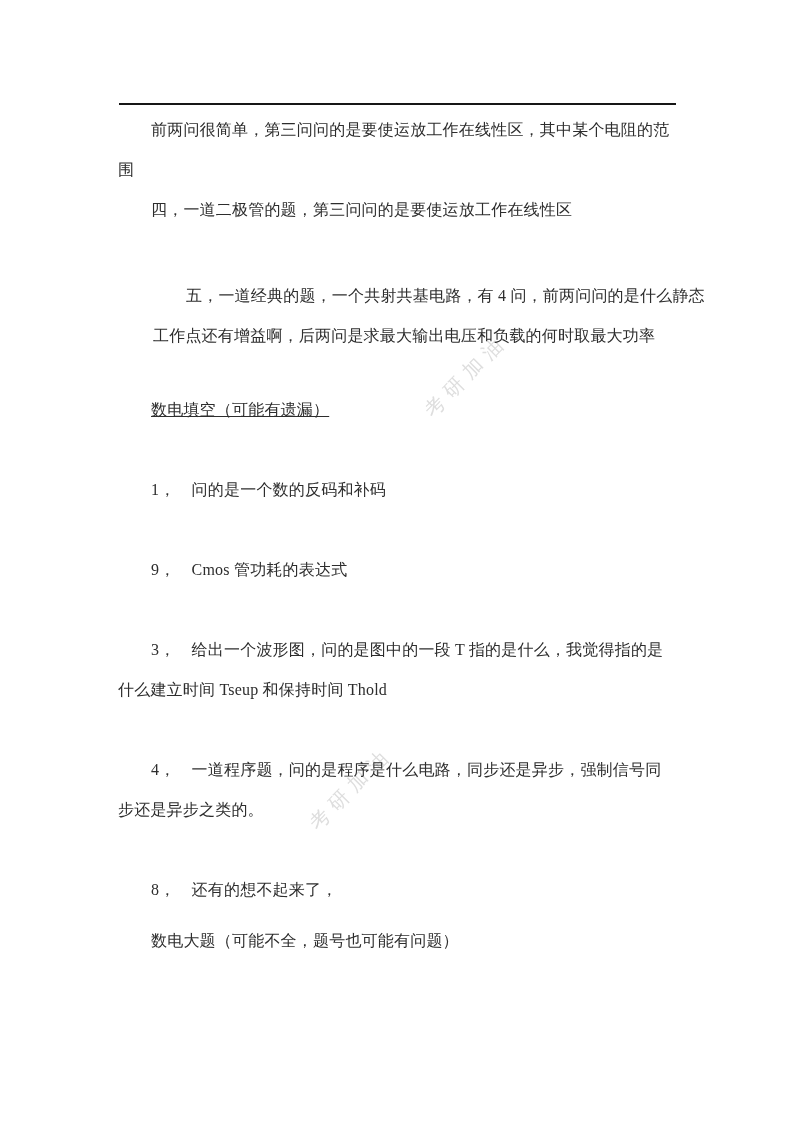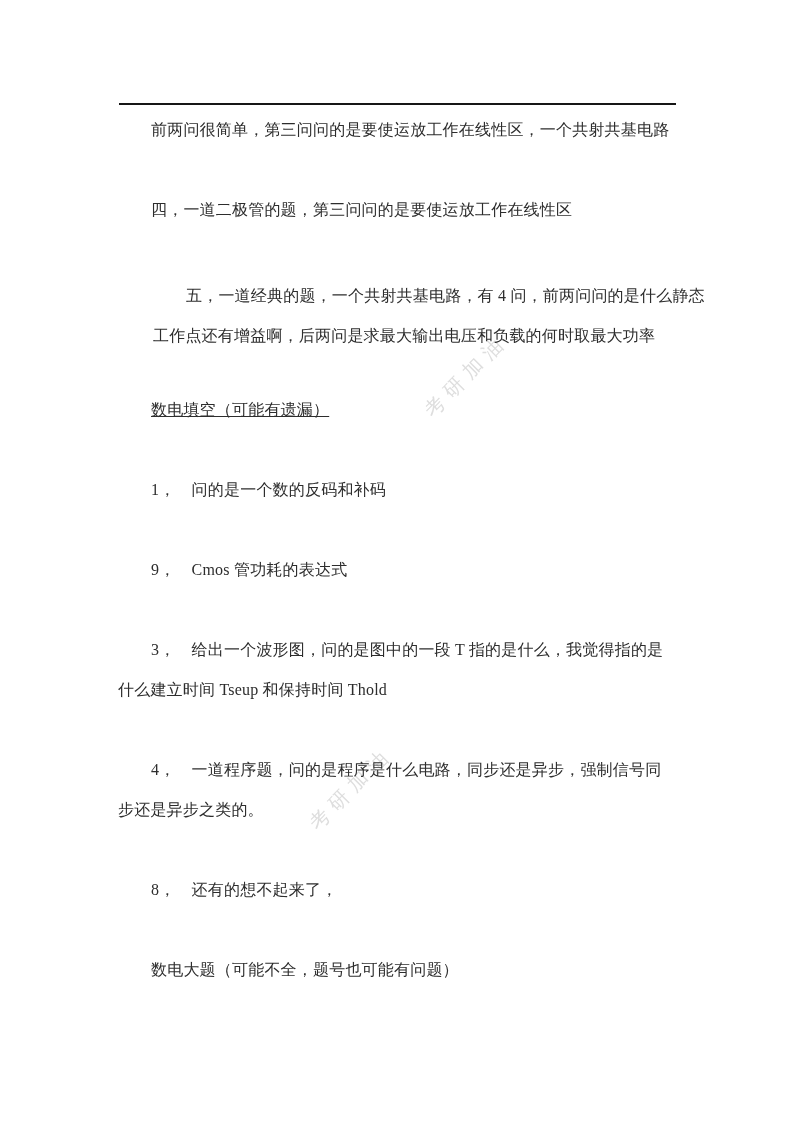--- a/index.html
+++ b/index.html
@@ -38,21 +38,21 @@
   }
   .p0 { top: 110px; }
   .p1 { top: 190px; }
   .p2 { top: 276px; margin-left: 35px; }
   .p3 { top: 390px; text-decoration: underline; }
   .p4 { top: 470px; }
   .p5 { top: 550px; }
   .p6 { top: 630px; font-family: Liberation Serif, serif; }
   .p7 { top: 750px; }
   .p8 { top: 870px; }
-  .p9 { top: 950px; }
+  .p9 { top: 922px; font-family: Liberation Mono, monospace; }
   .watermark {
     position: absolute;
     color: #dedede;
     font-size: 20px;
     letter-spacing: 7px;
     white-space: nowrap;
     transform: rotate(-45deg);
     transform-origin: center center;
     user-select: none;
     pointer-events: none;
@@ -63,21 +63,21 @@
 </head>
 <body>
 
 <div class="page">
 
   <div class="header-rule"></div>
 
   <span class="watermark wm-a">考研加油</span>
   <span class="watermark wm-b">考研加油</span>
 
-  <p class="para p0">前两问很简单，第三问问的是要使运放工作在线性区，一个共射共基电路</p>
+  <p class="para p0">前两问很简单，第三问问的是要使运放工作在线性区，其中某个电阻的范围</p>
   <p class="para p1">四，一道二极管的题，第三问问的是要使运放工作在线性区</p>
   <p class="para p2">五，一道经典的题，一个共射共基电路，有 4 问，前两问问的是什么静态工作点还有增益啊，后两问是求最大输出电压和负载的何时取最大功率</p>
   <p class="para p3">数电填空（可能有遗漏）</p>
   <p class="para p4">1，　问的是一个数的反码和补码</p>
   <p class="para p5">9，　Cmos 管功耗的表达式</p>
   <p class="para p6">3，　给出一个波形图，问的是图中的一段 T 指的是什么，我觉得指的是什么建立时间 Tseup 和保持时间 Thold</p>
   <p class="para p7">4，　一道程序题，问的是程序是什么电路，同步还是异步，强制信号同步还是异步之类的。</p>
   <p class="para p8">8，　还有的想不起来了，</p>
   <p class="para p9">数电大题（可能不全，题号也可能有问题）</p>
 

